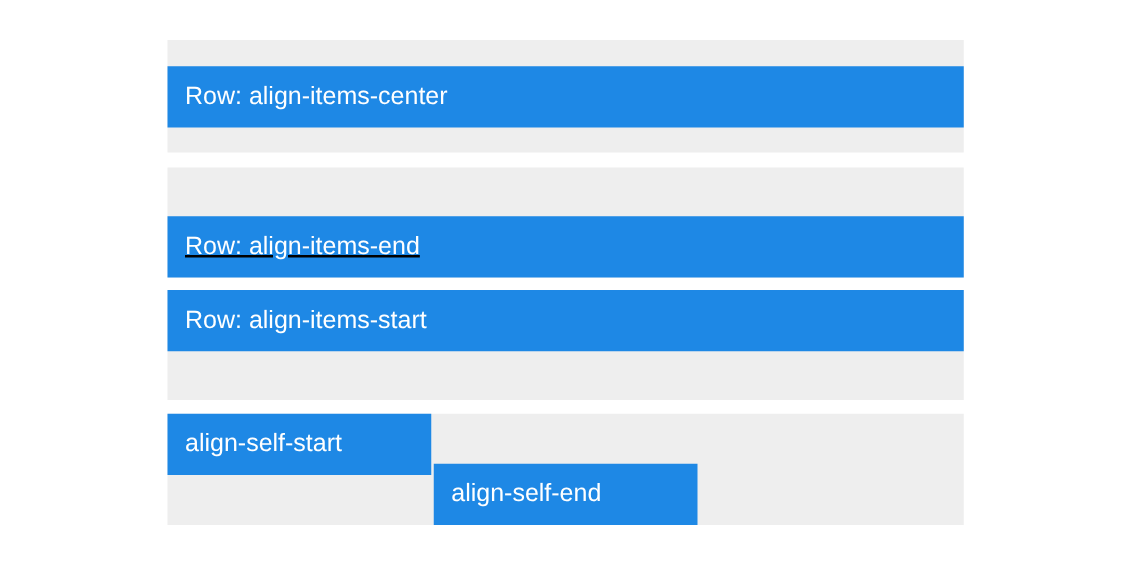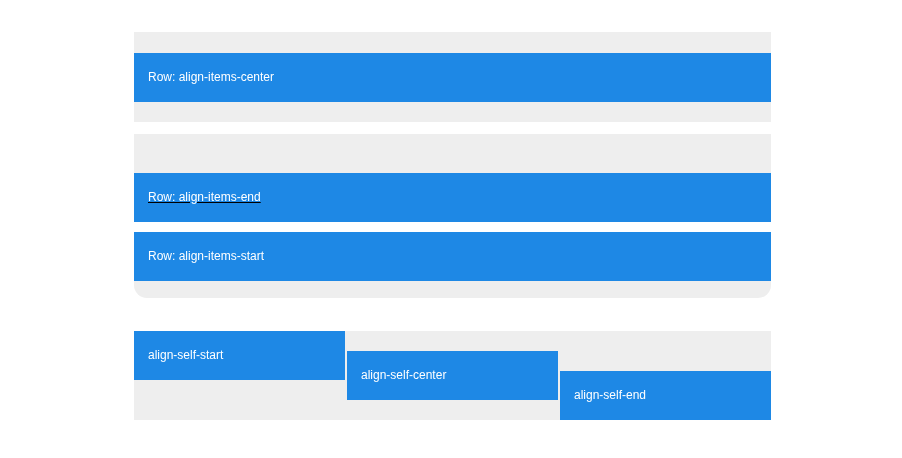--- a/index.html
+++ b/index.html
@@ -27,28 +27,28 @@
     left: 134px;
     width: 637px;
     background: #eeeeee;
     display: flex;
     flex-direction: row;
     box-sizing: border-box;
   }
 
   #container-align-center { top: 32px;  height: 90px; align-items: center; }
   #container-align-end    { top: 134px; height: 88px; align-items: flex-end; text-decoration: underline; }
-  #container-align-start  { top: 232px; height: 66px; align-items: flex-start; border-radius: 13px; }
+  #container-align-start  { top: 232px; height: 88px; align-items: flex-start; }
   #container-align-self   { top: 331px; height: 89px; align-items: center; }
 
   
   .flex-item {
     background: #1e88e5;
     color: #ffffff;
-    font-size: 12px;
+    font-size: 20px;
     line-height: 49px;
     height: 49px;
     padding: 0 0 0 14px;
     box-sizing: border-box;
     white-space: nowrap;
     overflow: hidden;
   }
 
   .flex-item.full {
     flex: 1 1 auto;
@@ -90,21 +90,18 @@
   <div class="flex-container" id="container-align-start">
     <div class="flex-item full">
       <span class="item-label">Row: align-items-start</span>
     </div>
   </div>
 
   <div class="flex-container" id="container-align-self">
     <div class="flex-item self-item self-start">
       <span class="item-label">align-self-start</span>
     </div>
-    <div class="flex-item self-item self-center">
-      <span class="item-label">align-self-center</span>
-    </div>
     <div class="flex-item self-item self-end">
       <span class="item-label">align-self-end</span>
     </div>
   </div>
 
 </div>
 
 </body></html>

